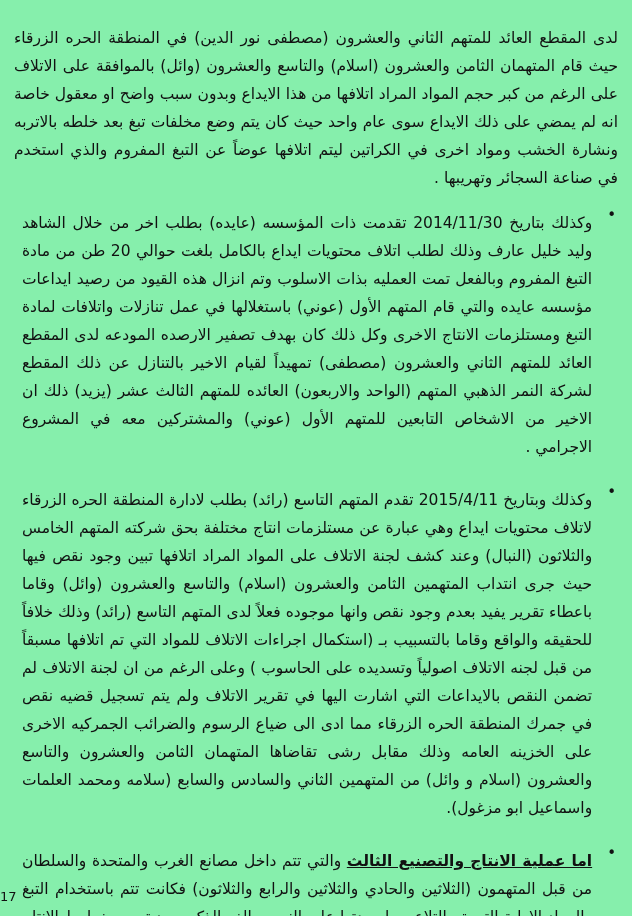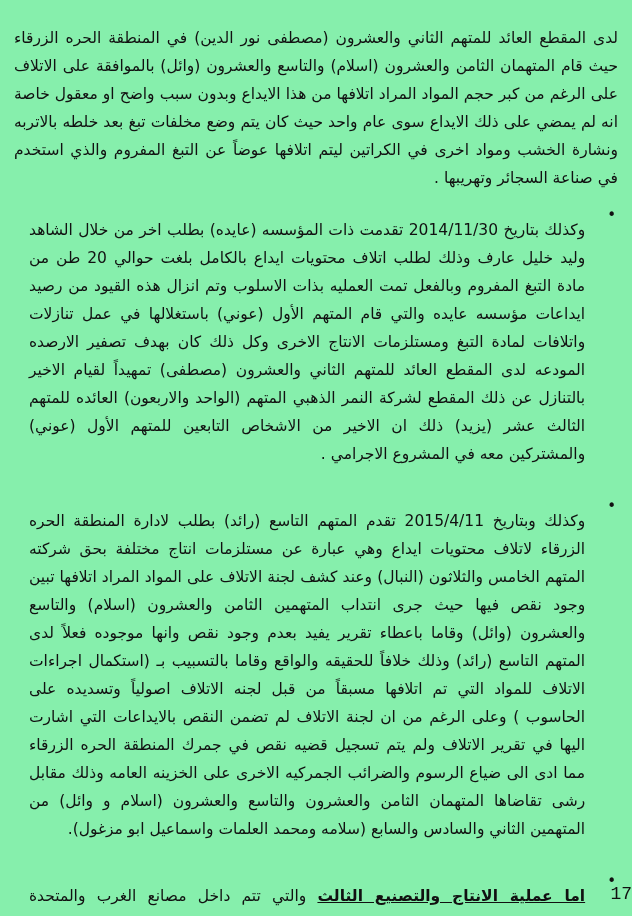--- a/index.html
+++ b/index.html
@@ -38,40 +38,39 @@
     margin: 0 2px 9px 0;
   }
   .bullet-marker {
     flex: 0 0 auto;
     font-size: 15px;
     line-height: 28px;
     color: #111111;
   }
   .bullet-text {
     flex: 1 1 auto;
-    margin: 15px;
+    margin: 8px;
     font-size: 15.5px;
     line-height: 28px;
     text-align: justify;
     text-justify: inter-word;
   }
   .lead-emphasis {
     font-weight: bold;
     text-decoration: underline;
   }
   .page-number {
     position: absolute;
     bottom: 12px;
     left: 0;
     right: 0;
-    text-align: right;
-    font-size: 18px;
+    text-align: left;
+    font-size: 13px;
     direction: ltr;
     color: #111111;
-    font-family: Liberation Mono, monospace;
   }
 </style>
 </head>
 <body>
 
 <div class="page">
 
   <p class="para">لدى المقطع العائد للمتهم الثاني والعشرون (مصطفى نور الدين) في المنطقة الحره الزرقاء حيث قام المتهمان الثامن والعشرون (اسلام) والتاسع والعشرون (وائل) بالموافقة على الاتلاف على الرغم من كبر حجم المواد المراد اتلافها من هذا الايداع وبدون سبب واضح او معقول خاصة انه لم يمضي على ذلك الايداع سوى عام واحد حيث كان يتم وضع مخلفات تبغ بعد خلطه بالاتربه ونشارة الخشب ومواد اخرى في الكراتين ليتم اتلافها عوضاً عن التبغ المفروم والذي استخدم في صناعة السجائر وتهريبها .</p>
 
   <div class="bullet-item">

